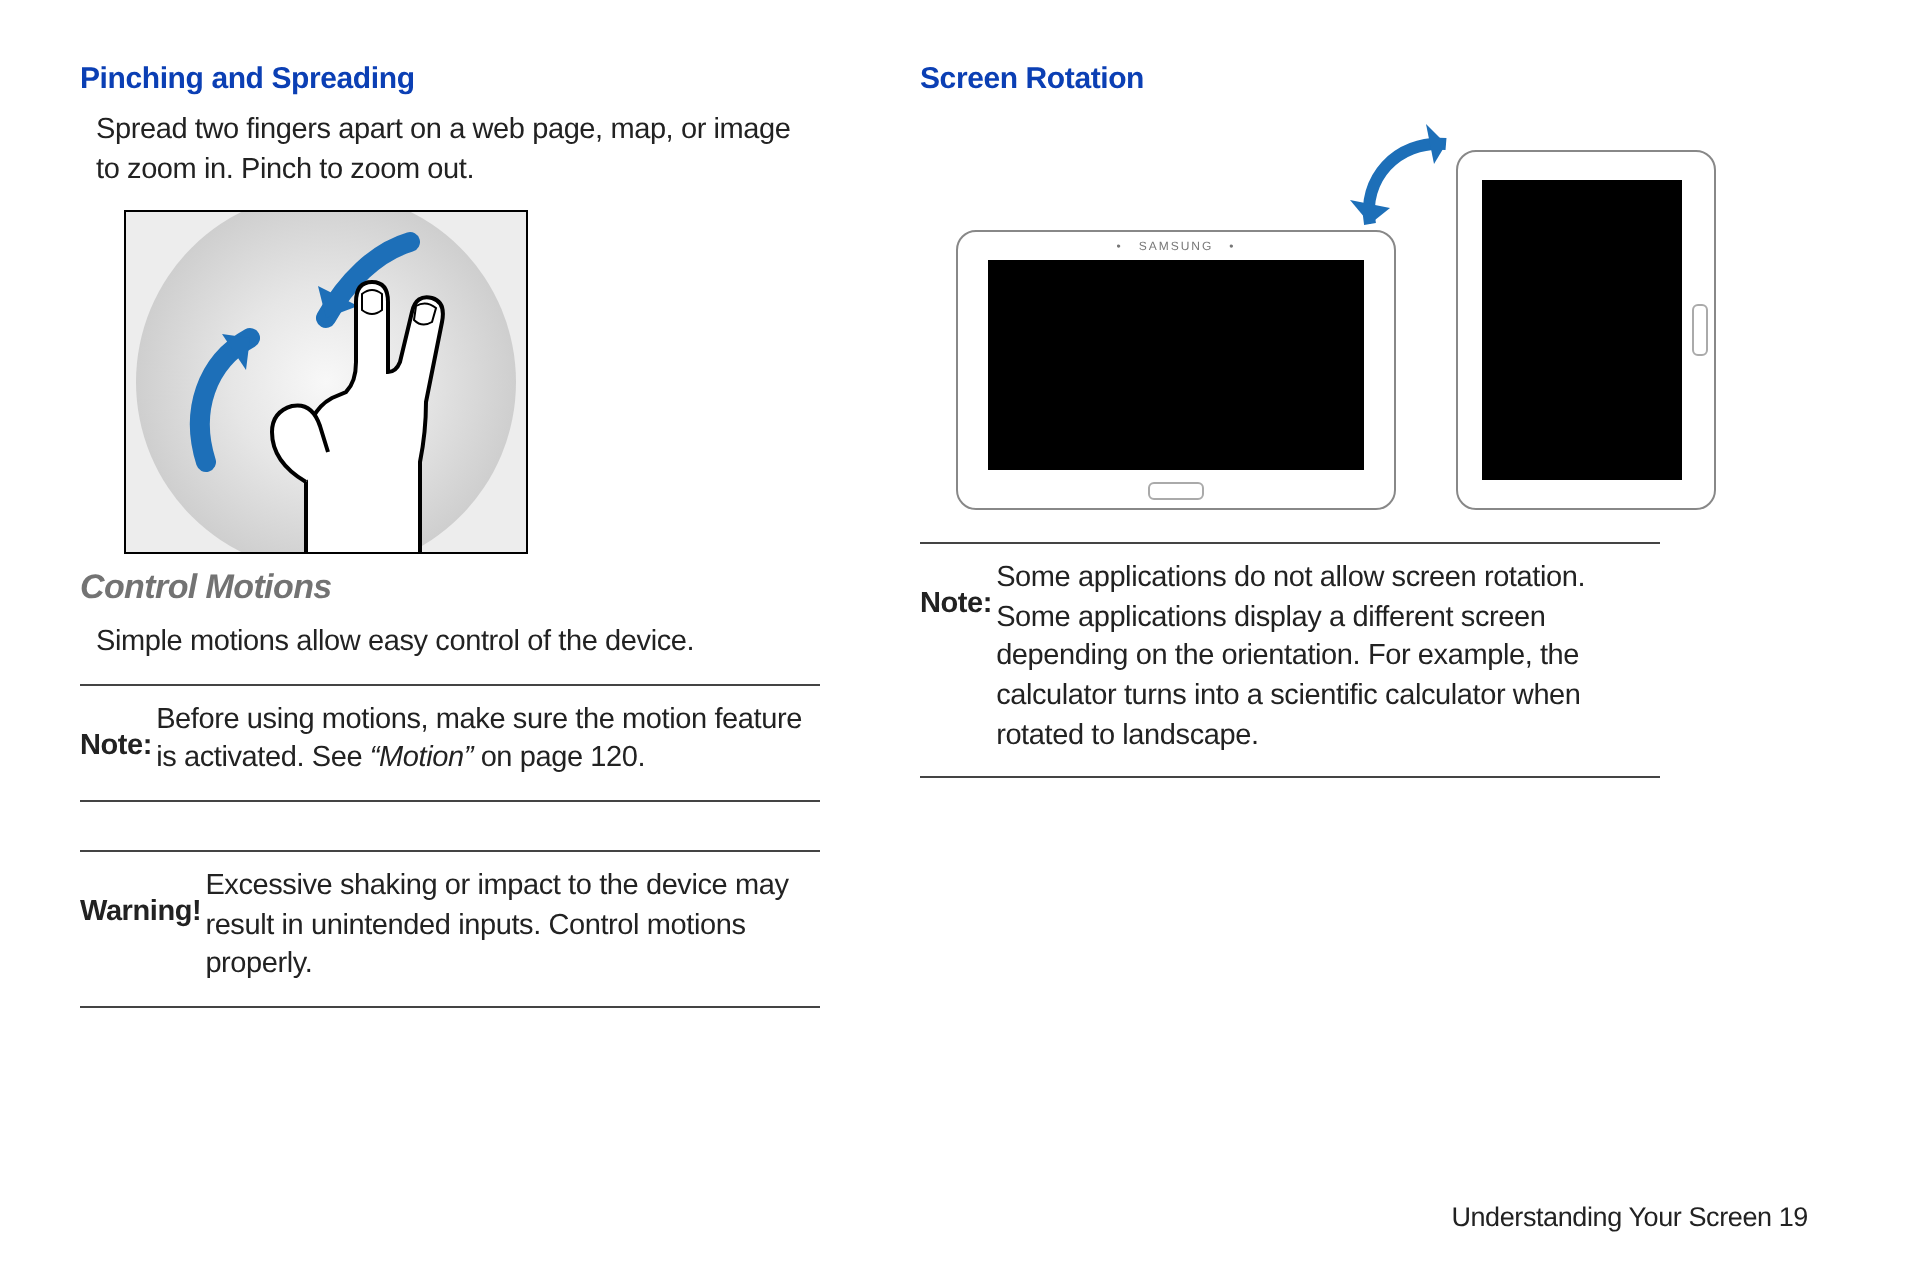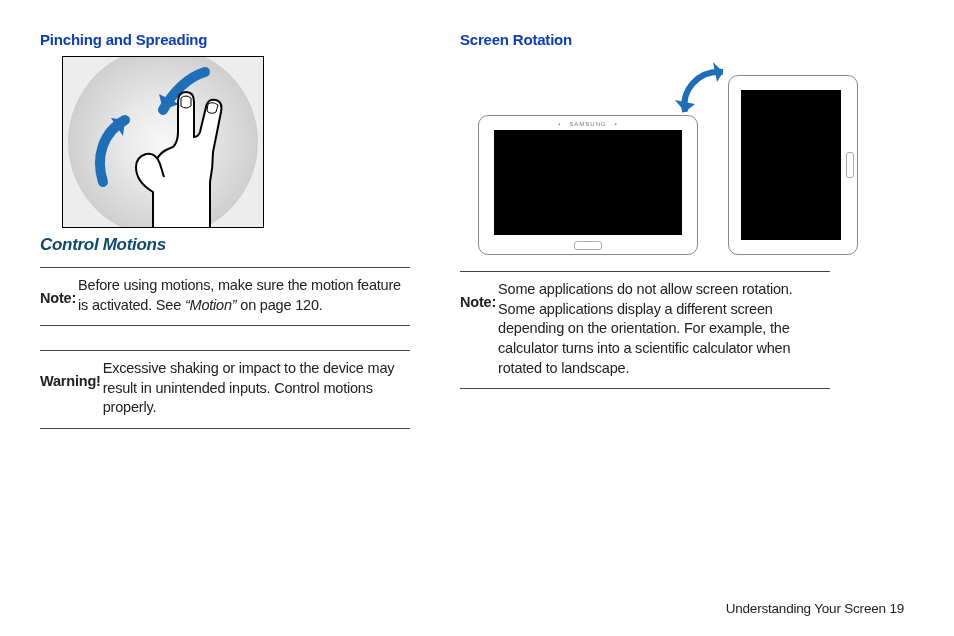--- a/index.html
+++ b/index.html
@@ -26,21 +26,21 @@
     min-width: 0;
   }
   .h3 {
     color: #0b3fb4;
     font-weight: bold;
     font-size: 15px;
     margin: 0 0 6px 0;
     letter-spacing: -0.2px;
   }
   .h2 {
-    color: #0c4a6e;
+    color: #737373;
     font-style: italic;
     font-weight: bold;
     font-size: 17px;
     margin: 6px 0 6px 0;
     letter-spacing: -0.3px;
   }
   .body {
     margin: 0 0 10px 8px;
     letter-spacing: -0.2px;
   }
@@ -149,20 +149,21 @@
 
   .inline-bold { font-weight: bold; }
 </style>
 </head>
 <body>
 
 <div class="page">
 
   <div class="col">
     <div class="h3">Pinching and Spreading</div>
+    <p class="body">Spread two fingers apart on a web page, map, or image to zoom in. Pinch to zoom out.</p>
 
     <div class="figure-pinch">
       <div class="radial"></div>
 
       <div class="arrow" style="left:20px; top:55px;">
         <svg width="60" height="80" viewBox="0 0 60 80">
           <path d="M42 8 C 20 20, 12 45, 20 70" stroke="#1d6fb8" stroke-width="10" fill="none" stroke-linecap="round"></path>
           <path d="M42 8 L28 6 L40 24 Z" fill="#1d6fb8"></path>
         </svg>
       </div>
@@ -180,20 +181,21 @@
 
           <path d="M35 110 Q18 100 18 85 Q18 75 28 72 Q38 70 42 82 L46 95"></path>
 
           <path d="M63 16 Q68 12 73 16 L73 24 Q68 28 63 24 Z" stroke-width="1"></path>
           <path d="M90 22 Q95 19 100 23 L98 30 Q93 33 89 29 Z" stroke-width="1"></path>
         </g>
       </svg>
     </div>
 
     <div class="h2">Control Motions</div>
+    <p class="body">Simple motions allow easy control of the device.</p>
 
     <hr class="rule">
     <div class="note-block">
       <span class="note-label">Note:</span>
       <span class="note-text">
         <span>Before using motions, make sure the motion feature is activated. See </span><span class="italic">“Motion”</span><span> on page 120.</span>
       </span>
     </div>
     <hr class="rule">
 

